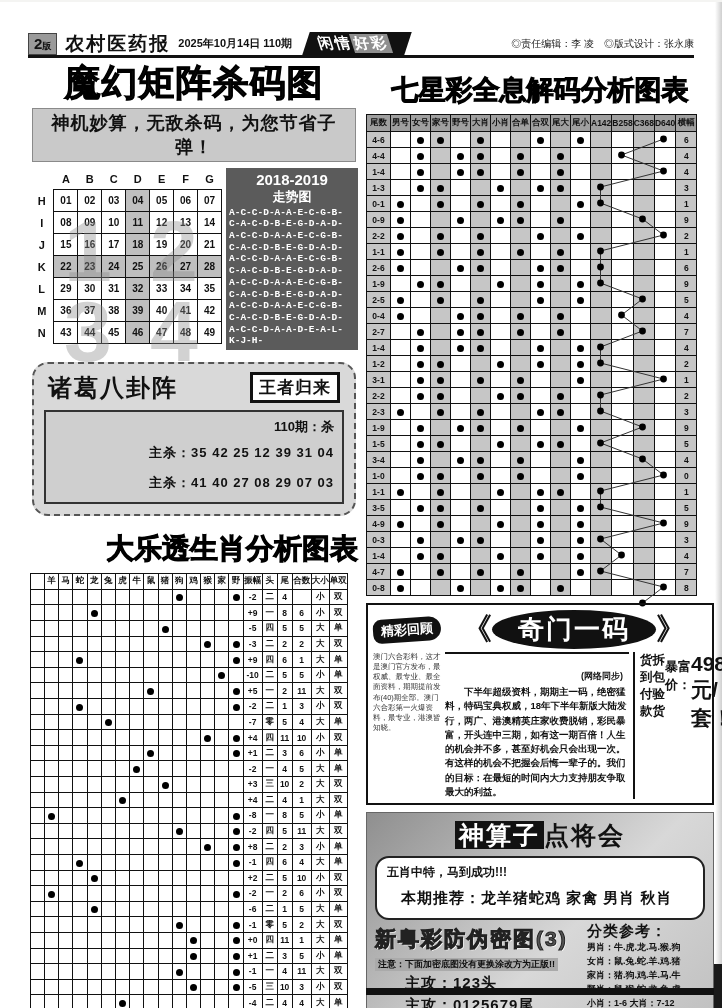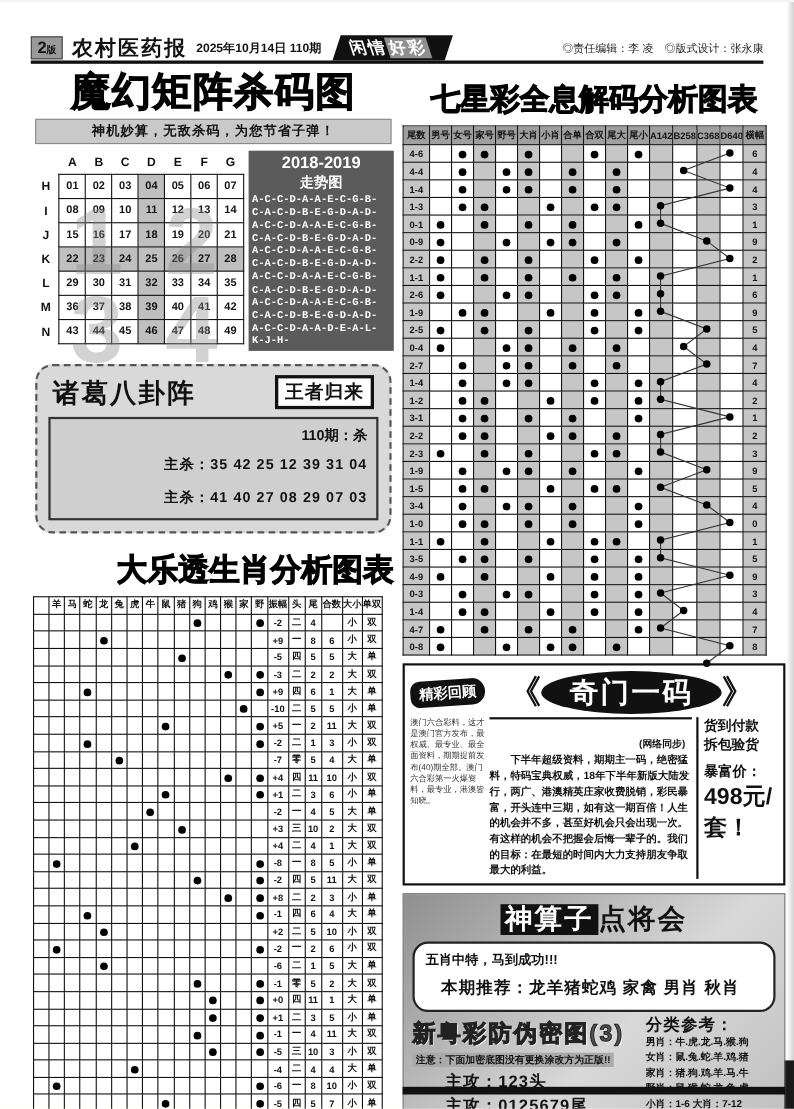--- a/index.html
+++ b/index.html
@@ -16,21 +16,21 @@
   .hdr-paper { font-weight:900; font-size:19px; letter-spacing:2px; font-family:"Liberation Serif", serif; }
   .hdr-date { font-size:11px; font-weight:bold; }
   .hdr-flag { background:#111; color:#fff; font-weight:900; font-size:15px; padding:2px 18px 2px 12px; transform:skewX(-18deg); margin-left:6px; }
   .hdr-flag span { display:inline-block; transform:skewX(18deg); letter-spacing:2px; }
   .hdr-flag .hl { background:#8f8f8f; color:#fff; padding:0 2px; }
   .hdr-credits { margin-left:auto; font-size:10px; color:#222; }
 
   
   .colL { position:absolute; left:30px; top:62px; width:328px; }
   .big-title { font-size:36px; font-weight:900; letter-spacing:1px; text-align:center; line-height:1.05; font-family:"Liberation Sans", sans-serif; -webkit-text-stroke:1px #000; }
-  .sub-bar { background:#c9c9c9; border:1px solid #8a8a8a; text-align:center; font-size:12px; font-weight:900; padding:2px 0; margin:6px 2px 6px 2px; letter-spacing:1px; }
+  .sub-bar { background:#c9c9c9; border:1px solid #8a8a8a; text-align:center; font-size:18px; font-weight:900; padding:2px 0; margin:6px 2px 6px 2px; letter-spacing:1px; }
   .magic-wrap { display:flex; gap:4px; }
   .matrix-area { position:relative; width:192px; }
   .matrix { border-collapse:collapse; font-size:10px; }
   .matrix td,.matrix th { width:24px; height:22px; text-align:center; font-weight:bold; }
   .matrix td.cell { border:1px solid #111; background:#fff; }
   .matrix td.shade { background:#bfbfbf; }
   .matrix th { border:none; font-size:11px; }
   .matrix td.rowlab { border:none; font-size:11px; font-weight:bold; width:16px; }
   .quad-digit { position:absolute; font-size:86px; font-weight:900; color:#8a8a8a; opacity:.38; line-height:1; pointer-events:none; }
   .trend-box { width:132px; background:#5b5b5b; color:#fff; padding:3px 3px; }
@@ -65,21 +65,21 @@
   .qimen-top { display:flex; align-items:center; }
   .qm-badge { background:#111; color:#fff; font-weight:900; font-size:13px; padding:3px 8px; border-radius:10px 14px 14px 10px; transform:rotate(-4deg); white-space:nowrap; }
   .qm-oval-row { flex:1; display:flex; align-items:center; justify-content:center; font-weight:900; }
   .qm-quote { font-size:30px; font-weight:900; }
   .qm-oval { background:#111; color:#fff; font-size:26px; font-weight:900; border-radius:50%; padding:2px 26px; letter-spacing:2px; white-space:nowrap; }
   .qimen-body { display:flex; margin-top:2px; }
   .qm-left { width:72px; font-size:7.5px; color:#333; line-height:1.35; padding-right:4px; }
   .qm-mid { flex:1; border-top:2px solid #111; padding-top:16px; }
   .qm-sync { text-align:right; font-size:9px; font-weight:bold; padding-right:6px; }
   .qm-para { font-size:9.5px; font-weight:bold; line-height:1.5; text-indent:2em; margin-top:2px; }
-  .qm-right { width:74px; border-left:2px solid #111; margin-left:4px; padding-left:5px; display:flex; flex-direction:column; }
+  .qm-right { width:74px; border-left:2px solid #111; margin-left:4px; padding-left:5px; display:flex; flex-direction:row; }
   .qm-right .b1 { font-size:12.5px; font-weight:900; line-height:1.35; }
   .qm-right .b2 { font-size:13px; font-weight:900; margin-top:6px; }
   .qm-right .b3 { font-size:21px; font-weight:700; margin-top:0; }
 
   .shen { margin-top:7px; background:linear-gradient(135deg,#8f8f8f,#d8d8d8 55%,#bdbdbd); border:1px solid #666; padding:6px 8px 4px 8px; position:relative; height:238px; }
   .shen-title { text-align:center; font-size:25px; font-weight:900; letter-spacing:2px; }
   .shen-title .blk { background:#111; color:#fff; padding:0 4px; }
   .shen-box { background:#fff; border:2px solid #222; border-radius:14px; margin-top:4px; padding:6px 10px 10px 10px; }
   .shen-box .l1 { font-size:12px; font-weight:900; }
   .shen-box .l2 { font-size:15px; font-weight:900; margin-top:8px; margin-left:14px; letter-spacing:1px; }

